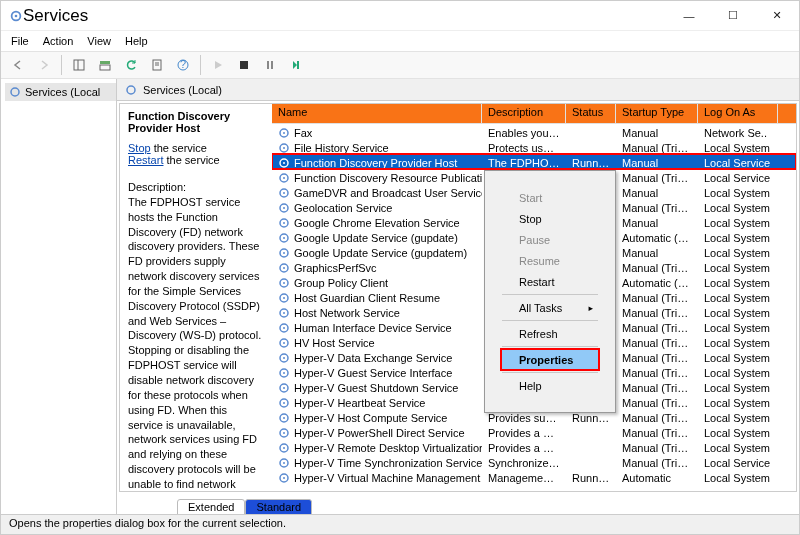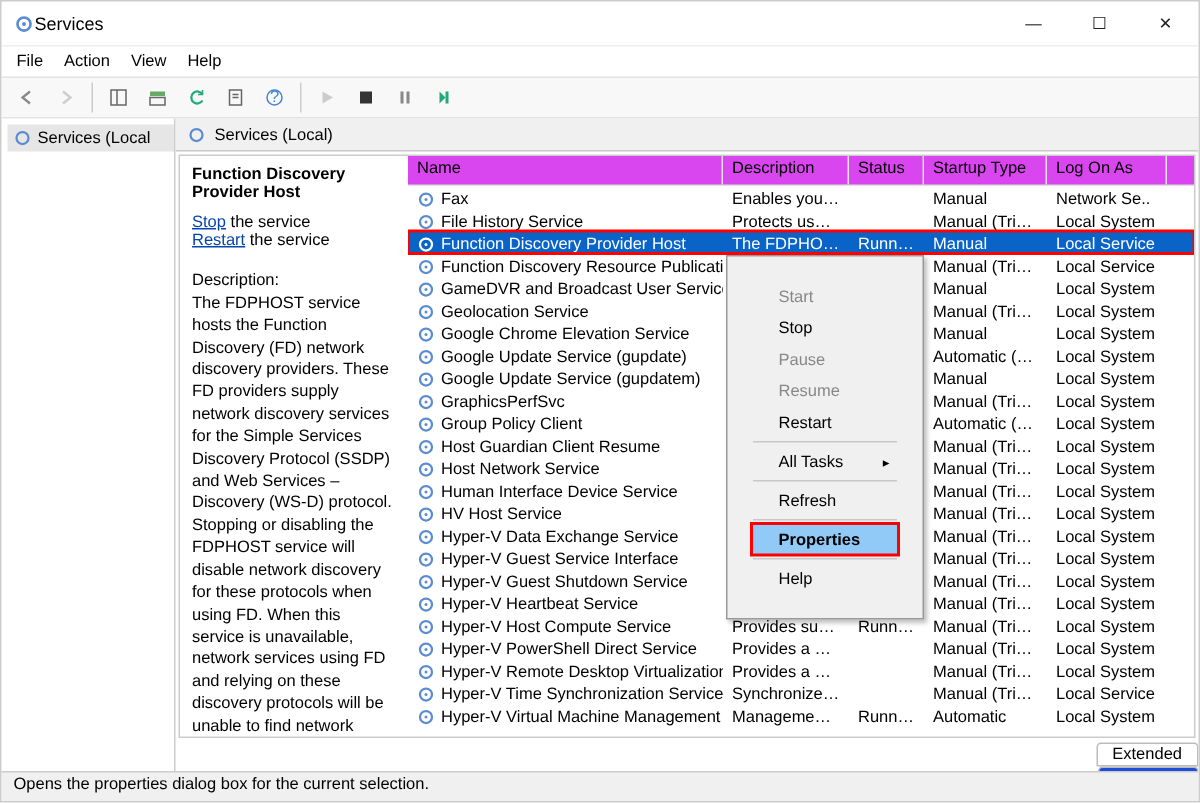--- a/index.html
+++ b/index.html
@@ -1,58 +1,58 @@
 <!DOCTYPE html>
 <html><head>
 <meta charset="utf-8">
 <style>
 * { box-sizing: border-box; margin: 0; padding: 0; font-family: "Segoe UI", Tahoma, sans-serif; font-size: 11px; }
 body { background: #fff; width: 800px; height: 535px; overflow: hidden; display: flex; flex-direction: column; border: 1px solid #ccc; }
 .titlebar { height: 30px; display: flex; align-items: center; padding-left: 8px; border-bottom: 1px solid #eee; }
-.titlebar .title { flex: 1; font-size: 12px; }
+.titlebar .title { flex: 1; font-size: 17px; }
 .win-btns { display: flex; }
 .win-btn { width: 44px; height: 30px; display: flex; align-items: center; justify-content: center; color: #222; }
 .gear { width: 14px; height: 14px; display: inline-block; }
 .menubar { height: 20px; display: flex; align-items: center; gap: 14px; padding: 0 10px; }
 .menubar span { cursor: default; }
 .toolbar { height: 28px; display: flex; align-items: center; gap: 4px; padding: 0 6px; border-top: 1px solid #e3e3e3; border-bottom: 1px solid #e3e3e3; background: #f8f8f8; }
 .tbtn { width: 22px; height: 22px; display: flex; align-items: center; justify-content: center; border: 1px solid transparent; }
 .tsep { width: 1px; height: 20px; background: #ccc; margin: 0 2px; }
 .body { flex: 1; display: flex; overflow: hidden; }
 .tree { width: 116px; border-right: 1px solid #ccc; background: #fff; padding: 4px 0 0 4px; overflow: hidden; text-align: center; }
 .tree-item { display: flex; align-items: center; gap: 4px; height: 18px; background: #e6e6e6; padding: 0 4px; white-space: nowrap; overflow: hidden; }
 .rpane { flex: 1; display: flex; flex-direction: column; overflow: hidden; }
 .rpane-header { height: 22px; background: #f0f0f0; border-bottom: 1px solid #ccc; display: flex; align-items: center; padding-left: 8px; gap: 6px; }
 .rpane-main { flex: 1; display: flex; overflow: hidden; border: 1px solid #ccc; margin: 2px; }
 .desc { width: 152px; padding: 6px 8px; overflow: hidden; font-size: 11px; }
 .desc .svcname { font-weight: bold; margin-bottom: 8px; }
 .desc .links a { color: #0645ad; text-decoration: underline; cursor: pointer; }
 .desc .d2 { margin-top: 14px; line-height: 1.35; }
 .list { flex: 1; overflow: hidden; display: flex; flex-direction: column; }
-.list-hdr { display: flex; height: 20px; border-bottom: 1px solid #e0e0e0; background: #d946ef; }
+.list-hdr { display: flex; height: 20px; border-bottom: 1px solid #e0e0e0; background: #f97316; }
 .list-hdr > div { border-right: 1px solid #e0e0e0; padding: 2px 6px; white-space: nowrap; overflow: hidden; }
 .col-name { width: 210px; }
 .col-desc { width: 84px; }
 .col-stat { width: 50px; }
 .col-type { width: 82px; }
 .col-log  { width: 80px; }
 .list-body { flex: 1; overflow: hidden; position: relative; }
 .row { display: flex; height: 15px; align-items: flex-end; }
 .row > div { padding: 0 6px; white-space: nowrap; overflow: hidden; text-overflow: ellipsis; }
 .row .col-name { display: flex; align-items: center; gap: 4px; }
 .row.selected { background: #0a64c8; color: #fff; }
 .row.highlight { outline: 2px solid #ff0000; outline-offset: -1px; }
 .gearicon { width: 12px; height: 12px; flex-shrink: 0; }
 .ctxmenu { position: absolute; left: 212px; top: 5px; width: 132px; background: #f0f0f0; border: 1px solid #999; box-shadow: 2px 2px 3px rgba(0,0,0,.25); z-index: 10; padding: 16px; }
 .ctxmenu .mi { height: 21px; display: flex; align-items: center; padding: 0 18px; position: relative; }
 .ctxmenu .mi.disabled { color: #888; }
 .ctxmenu .mi.sel { background: #91c9f7; outline: 2px solid #ff0000; outline-offset: -1px; }
 .ctxmenu .msub::after { content: "▸"; position: absolute; right: 6px; font-size: 9px; }
 .ctxmenu hr { border: none; border-top: 1px solid #c8c8c8; margin: 2px 1px; }
-.tabs { height: 20px; display: flex; align-items: flex-end; padding-left: 60px; gap: 0; flex-direction: column; }
+.tabs { height: 20px; display: flex; align-items: flex-end; padding-left: 60px; gap: 0; }
 .tab { border: 1px solid #bbb; border-top-left-radius: 3px; border-top-right-radius: 3px; padding: 1px 10px; background: #fff; font-size: 11px; position: relative; top: 1px; }
 .tab.inactive { background: #1d4ed8; }
 .statusbar { height: 20px; border-top: 1px solid #ccc; background: #f0f0f0; padding: 2px 8px; font-size: 11px; }
 svg { display: block; }
 </style>
 </head>
 <body>
 
 <div class="titlebar">
   <span class="gear">

